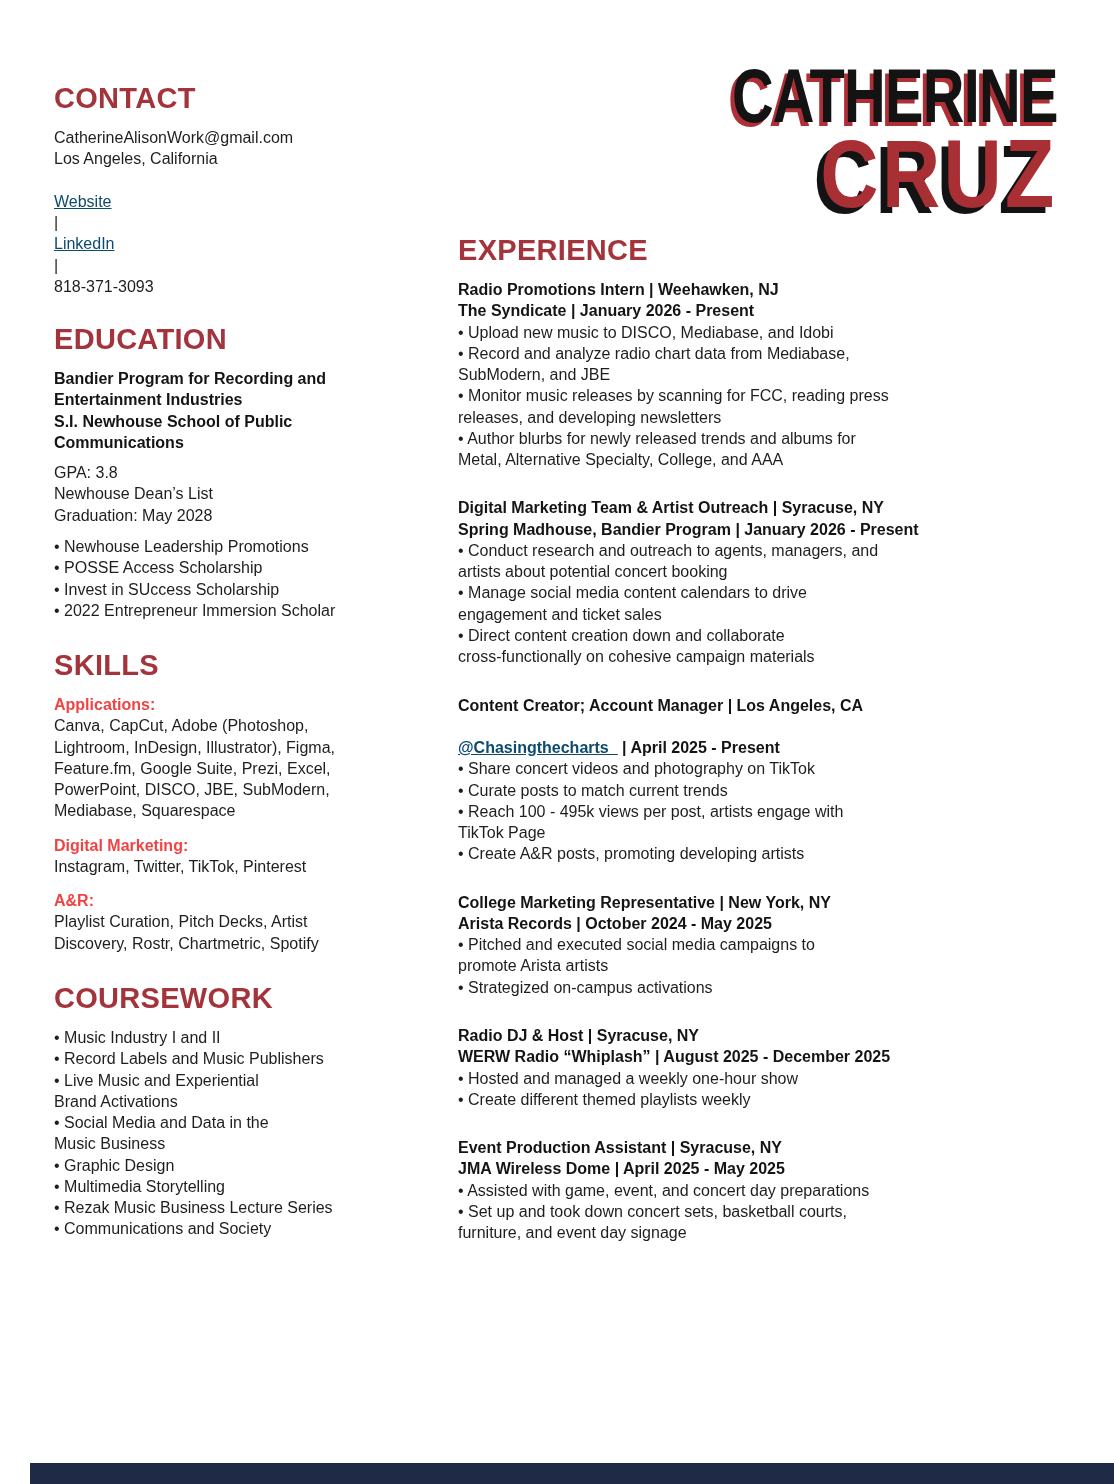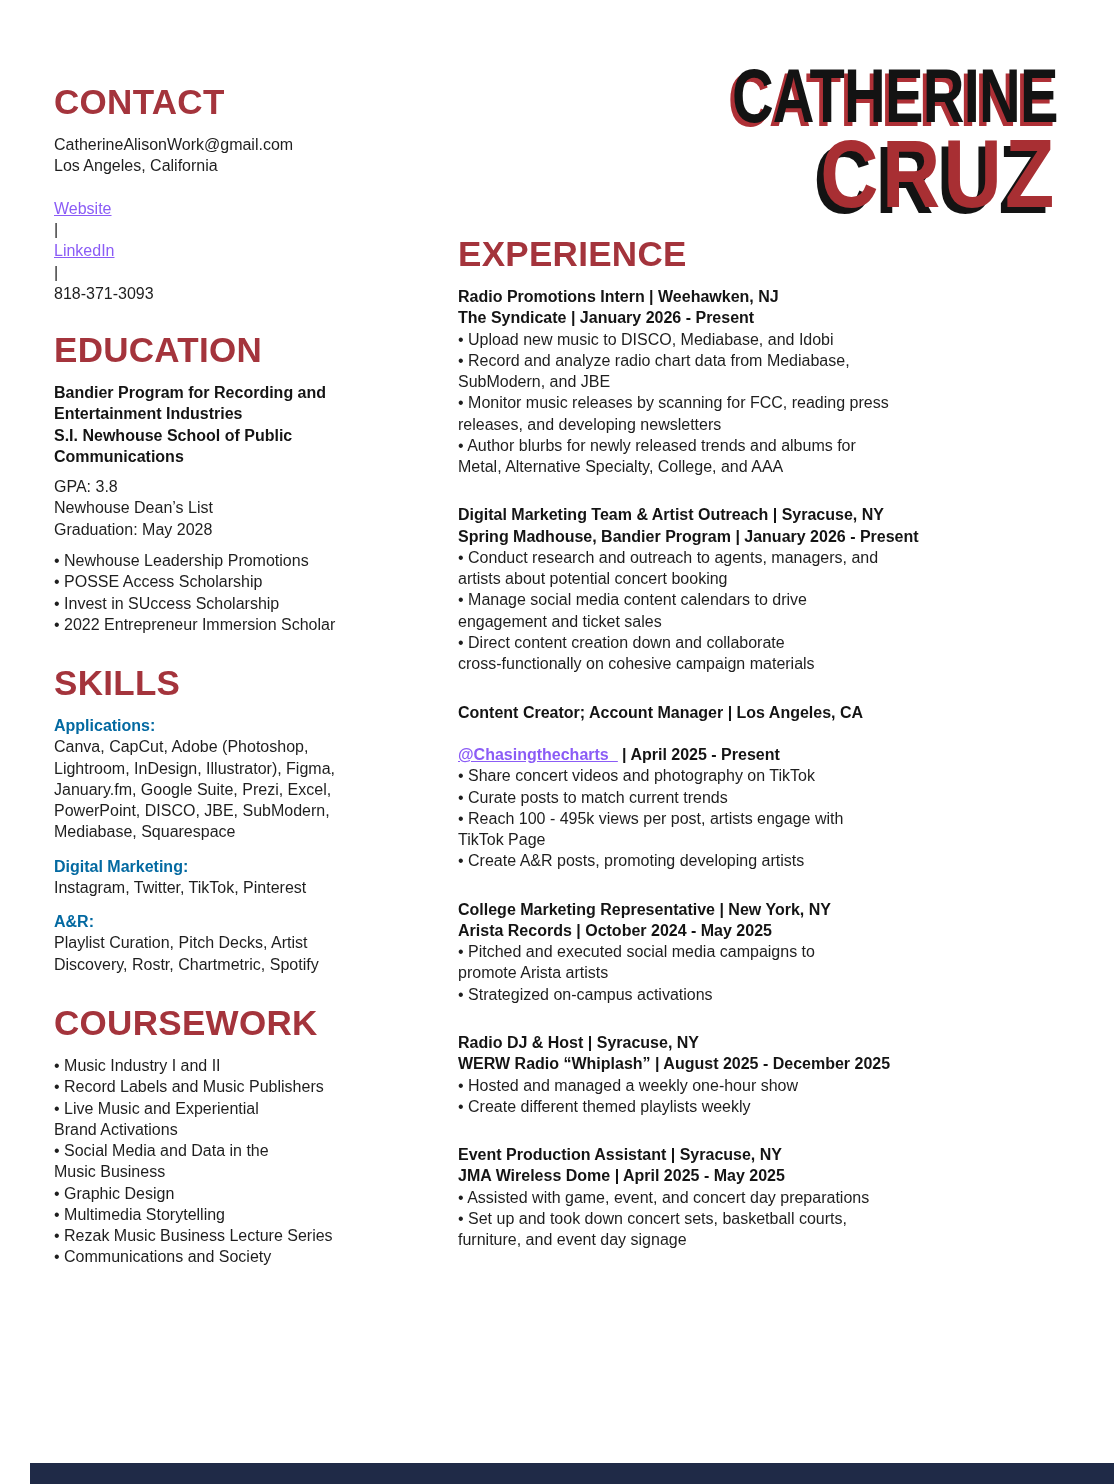--- a/index.html
+++ b/index.html
@@ -10,36 +10,36 @@
     background:#ffffff;
     font-family:"Liberation Sans", sans-serif;
     color:#1e1e1e;
     overflow:hidden;
   }
   .col-left  { position:absolute; left:54px;  top:82px;  width:408px; }
   .col-right { position:absolute; left:458px; top:234px; width:620px; }
 
   .sec {
     margin:0 0 12px 0;
-    font-size:35px; font-weight:bold;
+    font-size:29px; font-weight:bold;
     color:#A4343C; letter-spacing:0.3px;
   }
   .sec-block { margin-bottom:28px; }
 
   .line { font-size:16px; line-height:1.33; white-space:pre-line; }
   .bold { font-weight:bold; color:#141414; }
   .bullet::before { content:"• "; }
-  .link { color:#8b5cf6; text-decoration:underline; cursor:pointer; }
+  .link { color:#0c4a6e; text-decoration:underline; cursor:pointer; }
 
   .contact-block { margin-bottom:26px; }
   .edu-sub  { margin-top:9px; }
   .honors   { margin-top:10px; }
   .skills-group { margin-top:13px; }
   .skills-group.first { margin-top:0; }
-  .group-label { font-weight:bold; color:#0369a1; }
+  .group-label { font-weight:bold; color:#ef4444; }
 
   .job { margin-bottom:27px; }
   .job:last-child { margin-bottom:0; }
 
   .logo { position:absolute; top:60px; right:56px; text-align:right; }
   .logo-first {
     font-size:76px; font-weight:bold; color:#131313;
     line-height:0.95; letter-spacing:-1px;
     transform:scaleX(0.76); transform-origin:100% 50%;
     text-shadow:-5px 4px 0 #AE3036;
@@ -102,21 +102,21 @@
         <div class="line bullet">2022 Entrepreneur Immersion Scholar</div>
       </div>
     </section>
 
     <section class="sec-block">
       <h2 class="sec">SKILLS</h2>
       <div class="skills-group first">
         <div class="line group-label">Applications:</div>
         <div class="line">Canva, CapCut, Adobe (Photoshop,
 Lightroom, InDesign, Illustrator), Figma,
-January.fm, Google Suite, Prezi, Excel,
+Feature.fm, Google Suite, Prezi, Excel,
 PowerPoint, DISCO, JBE, SubModern,
 Mediabase, Squarespace</div>
       </div>
       <div class="skills-group">
         <div class="line group-label">Digital Marketing:</div>
         <div class="line">Instagram, Twitter, TikTok, Pinterest</div>
       </div>
       <div class="skills-group">
         <div class="line group-label">A&amp;R:</div>
         <div class="line">Playlist Curation, Pitch Decks, Artist

